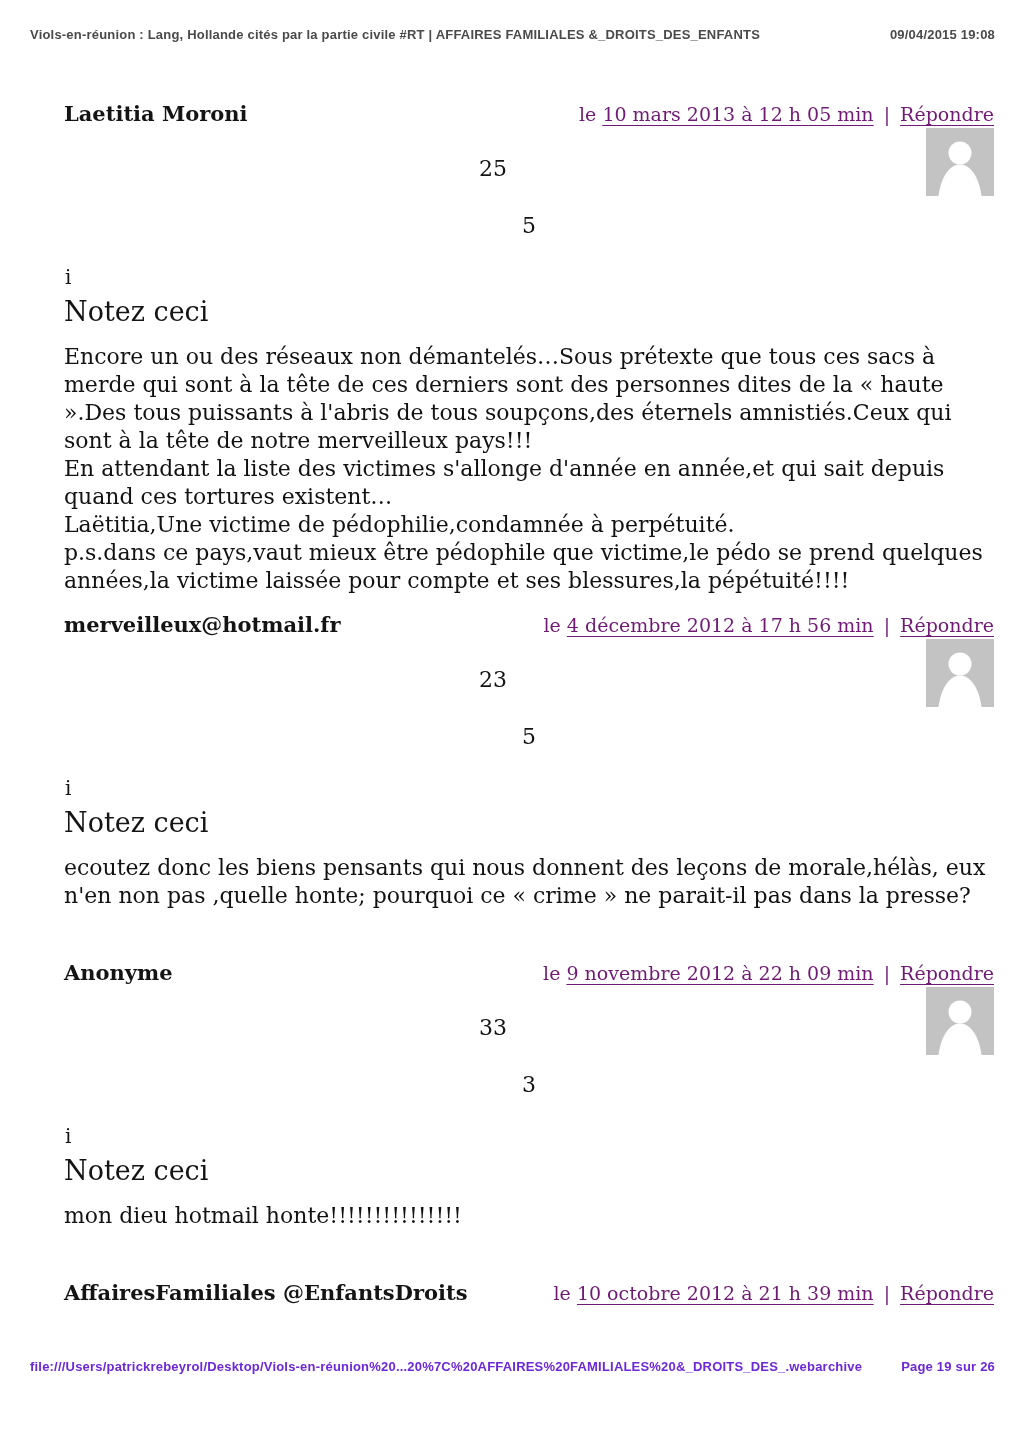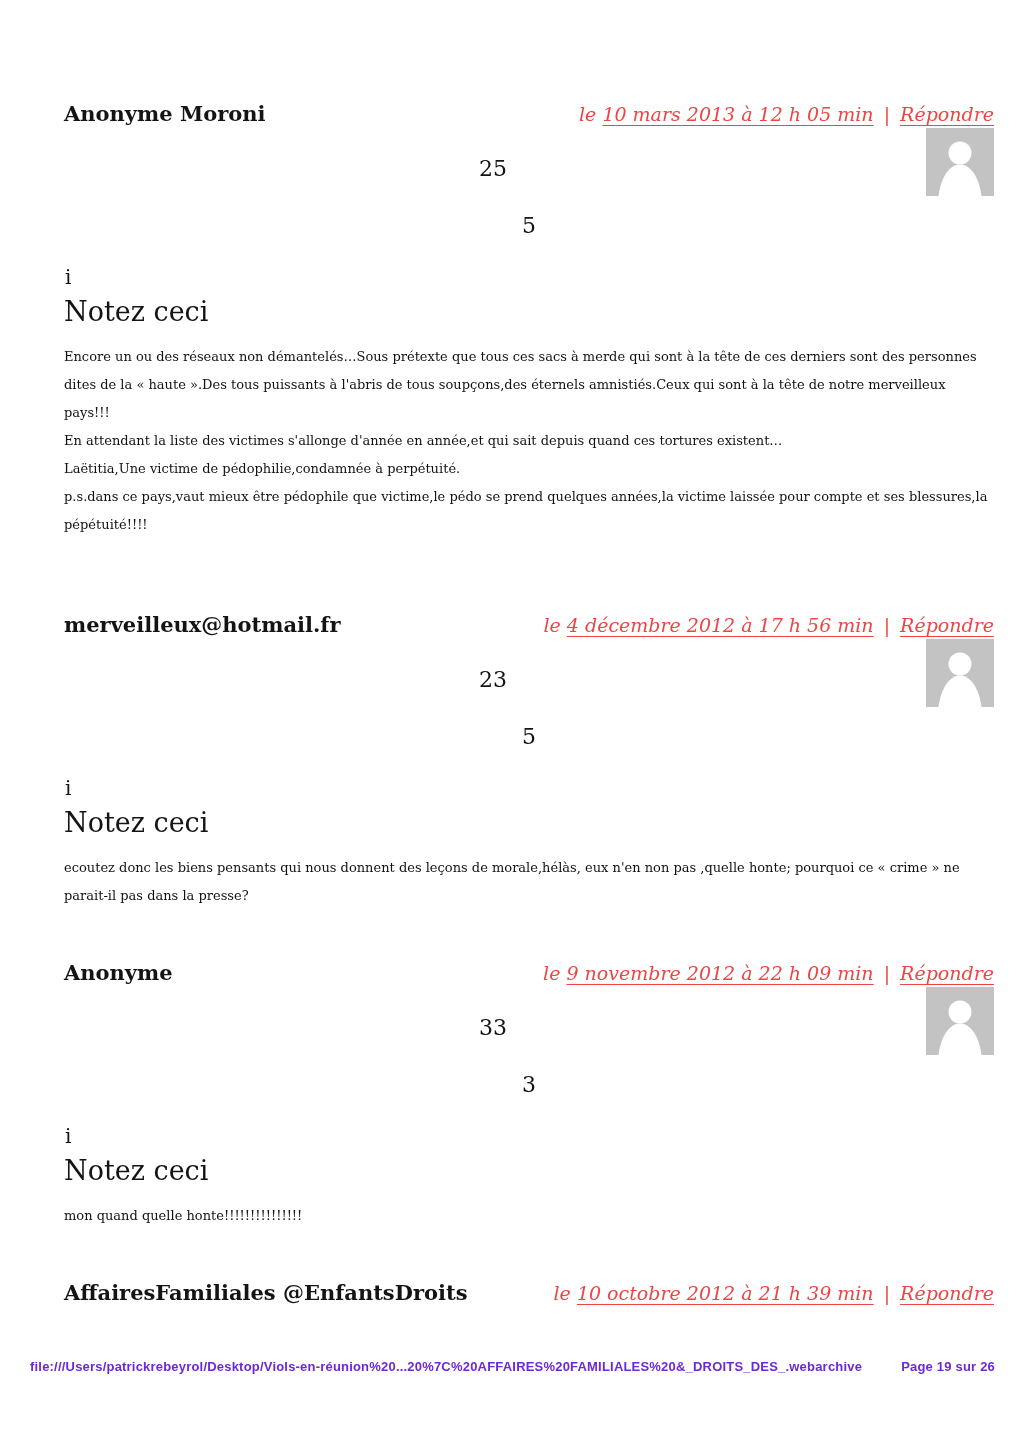--- a/index.html
+++ b/index.html
@@ -40,50 +40,54 @@
     color: #141414;
   }
   .c-name {
     position: absolute; top: 0; left: 0;
     font-size: 21px; font-weight: bold; line-height: 22px;
     white-space: nowrap;
   }
   .c-name.underlined { text-underline-offset: 5px; text-decoration-thickness: 2px; text-align: right; }
   .c-meta {
     position: absolute; top: 0; right: 0;
-    font-size: 19px; font-style: italic; line-height: 22px;
-    white-space: nowrap; color: #ef4444;
+    font-size: 19px; line-height: 22px;
+    white-space: nowrap; color: #701a75;
   }
   .u { text-decoration: underline; text-underline-offset: 4px; text-decoration-thickness: 1.3px; }
   .meta-sep { margin: 0 4px; }
   .avatar {
     position: absolute; top: 25px; right: 0;
     width: 68px; height: 68px; display: block;
   }
   .num1 { position: absolute; top: 53px; left: 415px; font-size: 22px; }
   .num2 { position: absolute; top: 110px; left: 458px; font-size: 22px; }
   .c-info { position: absolute; top: 162px; left: 1px; font-size: 20px; }
   .c-note { position: absolute; top: 193px; left: 0; font-size: 27px; }
   .c-body {
     position: absolute; top: 240px; left: 0;
     width: 930px;
-    font-size: 13px; line-height: 28px;
+    font-size: 22px; line-height: 28px;
     white-space: pre-line;
     color: #121212;
   }
 </style>
 </head>
 <body>
 
 <div class="page">
 
+  <div class="print-header">
+    <span>Viols-en-réunion : Lang, Hollande cités par la partie civile #RT | AFFAIRES FAMILIALES &amp;_DROITS_DES_ENFANTS</span>
+    <span>09/04/2015 19:08</span>
+  </div>
 
   <div id="comments">
   <div class="comment" style="top: 103px;">
-    <div class="c-name">Anonyme Moroni</div>
+    <div class="c-name">Laetitia Moroni</div>
     <div class="c-meta">
       <span class="meta-prefix">le</span>
       <span class="u meta-date">10 mars 2013 à 12 h 05 min</span>
       <span class="meta-sep">|</span>
       <span class="u meta-reply">Répondre</span>
     </div>
     <svg class="avatar" viewBox="0 0 68 68" xmlns="http://www.w3.org/2000/svg">
       <rect width="68" height="68" fill="#c3c3c3"></rect>
       <circle cx="34" cy="25" r="11.5" fill="#ffffff"></circle>
       <path d="M34 36.5 C 23.5 36.5 15 49 12.5 68 L 55.5 68 C 53 49 44.5 36.5 34 36.5 Z" fill="#ffffff"></path>
@@ -128,21 +132,21 @@
     </div>
     <svg class="avatar" viewBox="0 0 68 68" xmlns="http://www.w3.org/2000/svg">
       <rect width="68" height="68" fill="#c3c3c3"></rect>
       <circle cx="34" cy="25" r="11.5" fill="#ffffff"></circle>
       <path d="M34 36.5 C 23.5 36.5 15 49 12.5 68 L 55.5 68 C 53 49 44.5 36.5 34 36.5 Z" fill="#ffffff"></path>
     </svg>
     <div class="num1">33</div>
     <div class="num2">3</div>
     <div class="c-info">i</div>
     <div class="c-note">Notez ceci</div>
-    <div class="c-body">mon quand quelle honte!!!!!!!!!!!!!!!</div>
+    <div class="c-body">mon dieu hotmail honte!!!!!!!!!!!!!!!</div>
   </div>
 
   <div class="comment" style="top: 1282px;">
     <div class="c-name underlined">AffairesFamiliales @EnfantsDroits</div>
     <div class="c-meta">
       <span class="meta-prefix">le</span>
       <span class="u meta-date">10 octobre 2012 à 21 h 39 min</span>
       <span class="meta-sep">|</span>
       <span class="u meta-reply">Répondre</span>
     </div>

